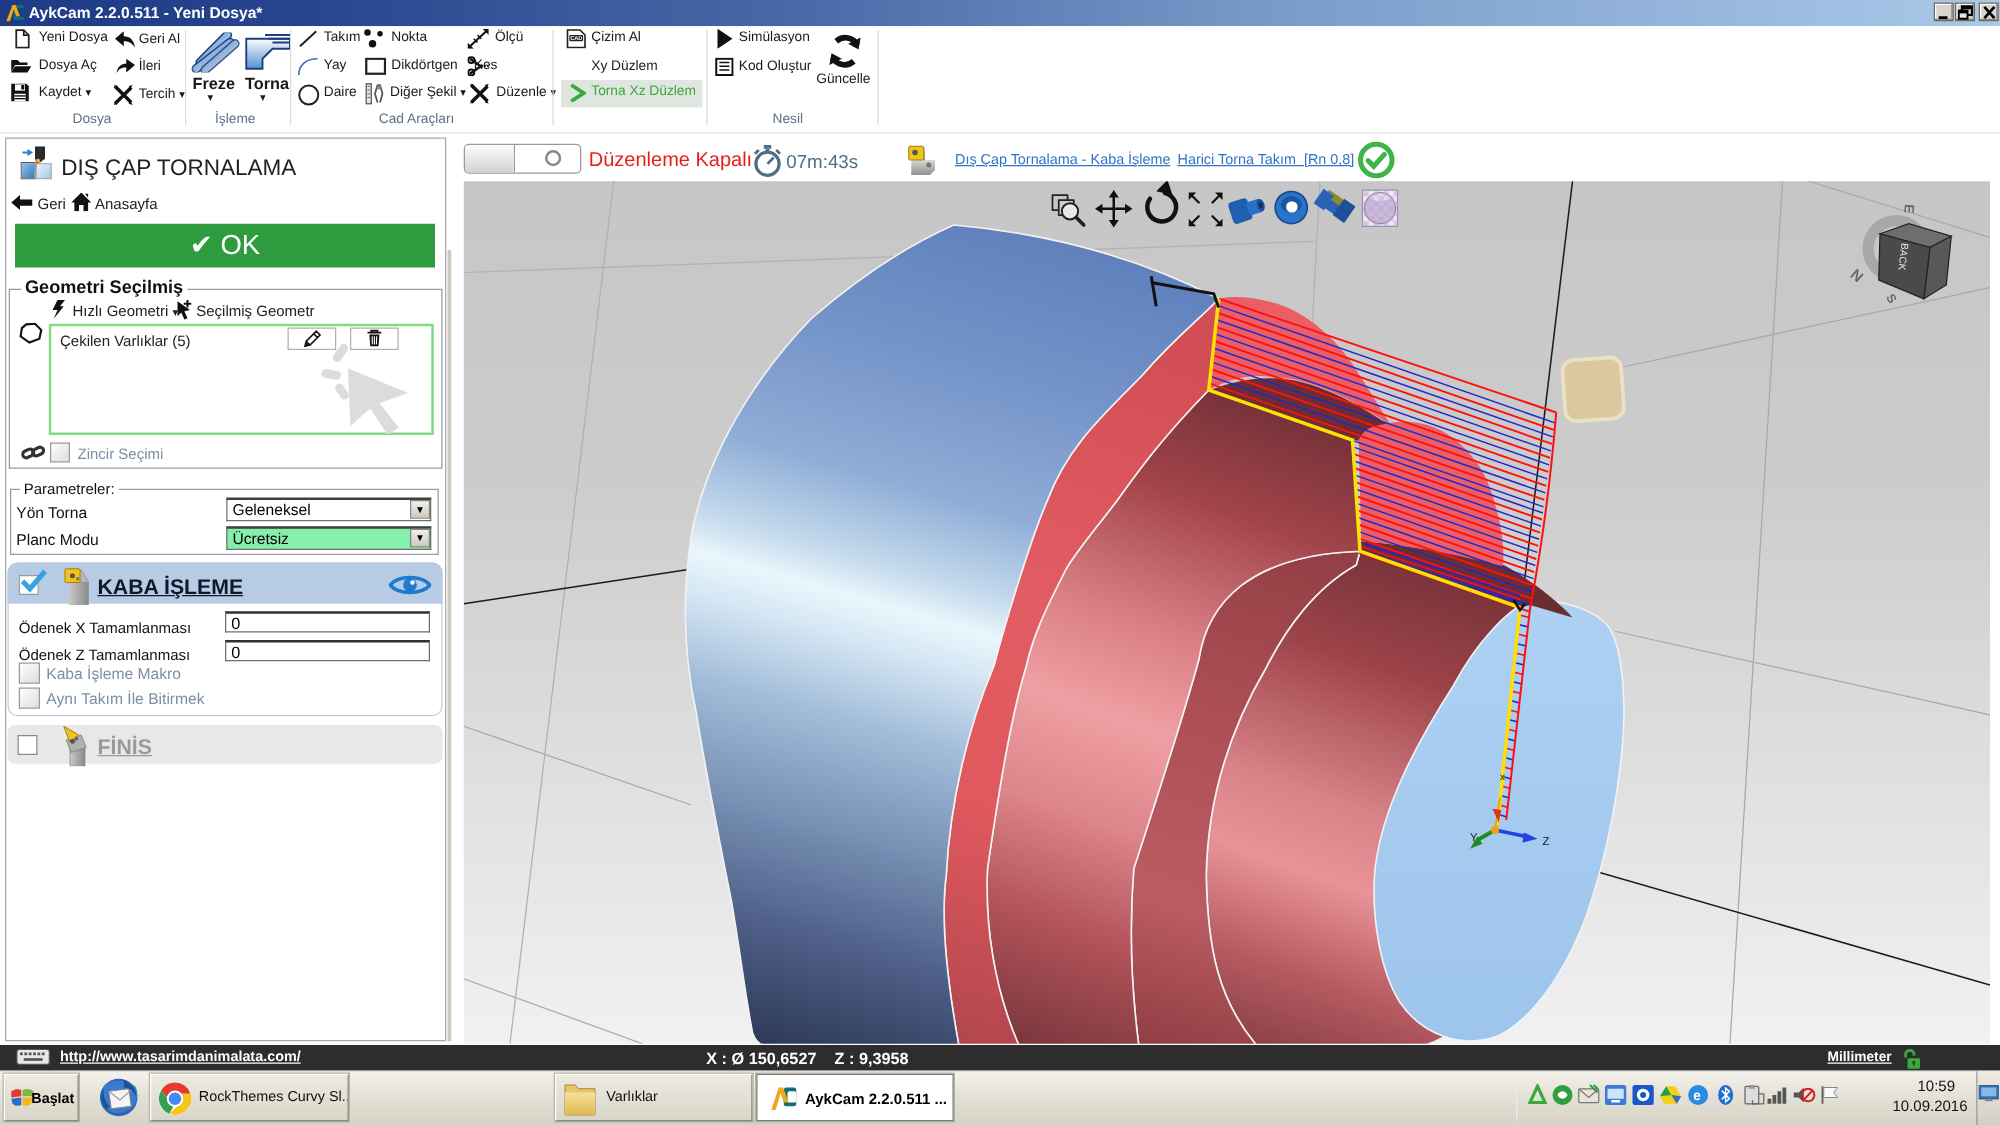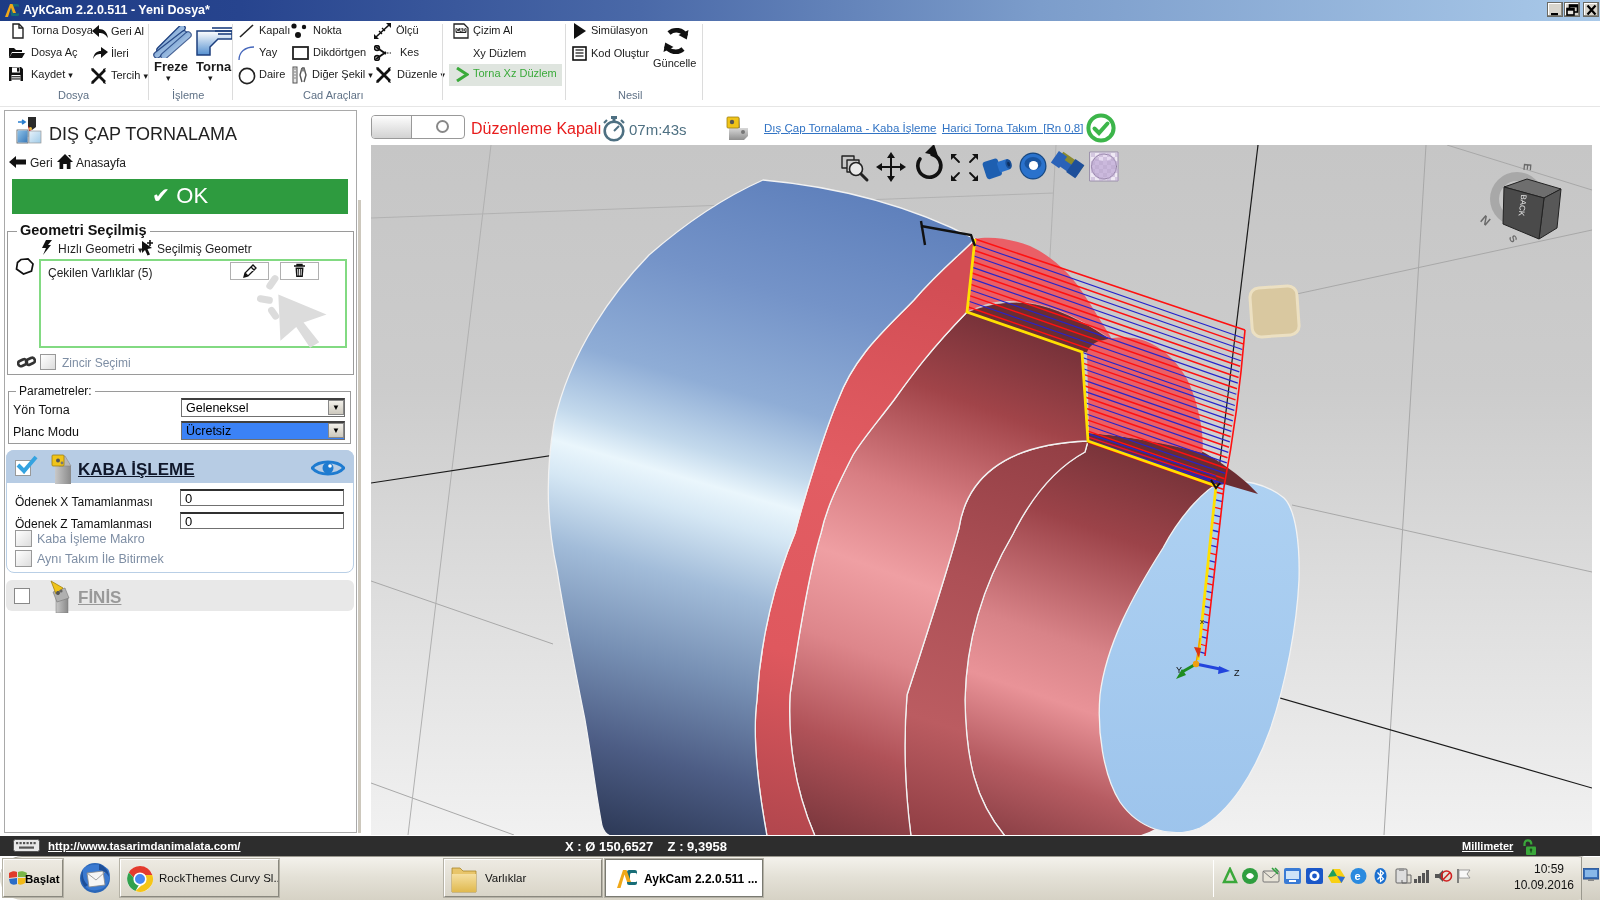--- a/index.html
+++ b/index.html
@@ -15,21 +15,21 @@
 .rtxt { position:absolute; font-size:11px; color:#1a1a1a; white-space:nowrap; }
 .rlabel { position:absolute; font-size:11px; color:#5f7186; }
 .rsep { position:absolute; top:3px; width:1px; height:76px; background:#dcdcdc; }
 #leftpanel { position:absolute; left:0; top:110px; width:368px; height:725px; background:#fff; }
 #panelborder { position:absolute; left:4px; top:0px; width:353px; height:723px; border:1px solid #a9a9a9; border-left:1px solid #a9a9a9; }
 #topstrip { position:absolute; left:368px; top:110px; width:1232px; height:35px; background:#fff; }
 #viewport { position:absolute; left:371px; top:145px; width:1221px; height:690px;
   background:linear-gradient(180deg,#c6c6c6 0%,#cccccc 35%,#e0e0e0 70%,#f1f1f1 100%); }
 #statusbar { position:absolute; left:0; top:836px; width:1600px; height:20px; background:#2d2d2d; color:#fff; }
 #taskbar { position:absolute; left:0; top:856px; width:1600px; height:44px;
-  background:linear-gradient(180deg,#f4f2ec 0%,#e4e1d7 45%,#d6d2c5 100%); border-top:1px solid #9a988e;border-radius:22px; }
+  background:linear-gradient(180deg,#f4f2ec 0%,#e4e1d7 45%,#d6d2c5 100%); border-top:1px solid #9a988e; }
 .tbtn { position:absolute; top:2px; height:38px; white-space:nowrap; overflow:hidden; background:linear-gradient(180deg,#edeae2,#d9d5c8);
   border:1px solid #fff; border-right-color:#8a887e; border-bottom-color:#8a887e; box-shadow:0 0 0 1px #b5b2a6; }
 </style>
 </head>
 <body>
 <div id="titlebar">
   <svg class="abs" style="left:3px;top:2px" width="17" height="17" viewBox="0 0 17 17">
     <rect x="8" y="2" width="8" height="12" rx="1.5" fill="#176d77"></rect>
     <rect x="10.5" y="4.5" width="5.5" height="7" rx="1" fill="#1d3c85"></rect>
     <path d="M2 15 L7 2 L9.5 2 L13 11 L10 11 L8 5.5 L5 15 Z" fill="#f0a818"></path>
@@ -53,21 +53,21 @@
         <path d="M2.5 1.5 L10.5 10.5 M10.5 1.5 L2.5 10.5" stroke="#000" stroke-width="2.2"></path>
       </svg>
     </div>
 </div>
 <div id="ribbon">
 
   <svg class="abs" style="left:10px;top:2px" width="16" height="16" viewBox="0 0 16 16">
       <path d="M3 1 L9 1 L13 5 L13 15 L3 15 Z" fill="#fff" stroke="#222" stroke-width="1.4"></path>
       <path d="M9 1 L9 5 L13 5" fill="none" stroke="#222" stroke-width="1.4"></path>
     </svg>
-  <div class="rtxt" style="left:31px;top:3px">Torna Dosya</div>
+  <div class="rtxt" style="left:31px;top:3px">Yeni Dosya</div>
   <svg class="abs" style="left:8px;top:24px" width="18" height="15" viewBox="0 0 18 15">
       <path d="M1 13 L1 3 L6 3 L8 5 L14 5 L14 7 L4 7 Z" fill="#111"></path>
       <path d="M4 8 L17 8 L14 13 L1 13 Z" fill="#111"></path>
     </svg>
   <div class="rtxt" style="left:31px;top:25px">Dosya Aç</div>
   <svg class="abs" style="left:8px;top:45px" width="16" height="16" viewBox="0 0 16 16">
       <path d="M1 1 L13 1 L15 3 L15 15 L1 15 Z" fill="#111"></path>
       <rect x="4" y="1.5" width="8" height="5" fill="#fff"></rect>
       <rect x="9" y="2" width="2.4" height="3.6" fill="#111"></rect>
       <rect x="3.5" y="9" width="9" height="6" fill="#fff"></rect>
@@ -122,21 +122,21 @@
       </g>
   </svg>
   <div class="rtxt" style="left:196px;top:38px;font-weight:bold;font-size:13px">Torna</div>
   <div class="rtxt" style="left:208px;top:52px;font-size:9px">▾</div>
   <div class="rlabel" style="left:172px;top:68px">İşleme</div>
   <div class="rsep" style="left:232px"></div>
 
   <svg class="abs" style="left:239px;top:3px" width="15" height="14" viewBox="0 0 15 14">
       <line x1="1" y1="13" x2="14" y2="1" stroke="#222" stroke-width="1.6"></line>
     </svg>
-  <div class="rtxt" style="left:259px;top:3px">Kapalı</div>
+  <div class="rtxt" style="left:259px;top:3px">Takım</div>
   <svg class="abs" style="left:238px;top:25px" width="17" height="15" viewBox="0 0 17 15">
       <path d="M1 14 C1 6 7 1 16 1" fill="none" stroke="#4466bb" stroke-width="1.3"></path>
     </svg>
   <div class="rtxt" style="left:259px;top:25px">Yay</div>
   <svg class="abs" style="left:238px;top:46px" width="18" height="18" viewBox="0 0 18 18">
       <circle cx="9" cy="9" r="7.6" fill="none" stroke="#222" stroke-width="1.6"></circle>
     </svg>
   <div class="rtxt" style="left:259px;top:47px">Daire</div>
   <svg class="abs" style="left:291px;top:2px" width="18" height="16" viewBox="0 0 18 16">
       <circle cx="3" cy="3" r="2.6" fill="#111"></circle>
@@ -165,21 +165,21 @@
       <line x1="5" y1="8" x2="8" y2="11" stroke="#111" stroke-width="1.2"></line>
       <line x1="8" y1="5" x2="11" y2="8" stroke="#111" stroke-width="1.2"></line>
     </svg>
   <div class="rtxt" style="left:396px;top:3px">Ölçü</div>
   <svg class="abs" style="left:374px;top:24px" width="18" height="16" viewBox="0 0 18 16">
       <path d="M2 2 L12 9 M2 14 L12 7" stroke="#111" stroke-width="2" fill="none"></path>
       <circle cx="3" cy="3" r="2.4" fill="none" stroke="#111" stroke-width="1.6"></circle>
       <circle cx="3" cy="13" r="2.4" fill="none" stroke="#111" stroke-width="1.6"></circle>
       <line x1="13" y1="8" x2="17" y2="8" stroke="#111" stroke-width="1.2" stroke-dasharray="1.5 1.2"></line>
     </svg>
-  <div class="rtxt" style="left:400px;top:25px">Kes</div>
+  <div class="rtxt" style="left:379px;top:25px">Kes</div>
   <svg class="abs" style="left:375px;top:46px" width="17" height="16" viewBox="0 0 17 16">
       <path d="M2 1 L15 14 M15 2 L2 15" stroke="#111" stroke-width="2.8" fill="none"></path>
       <path d="M1 0 L4 1 L3 4 Z M16 0 L13 1 L14 4 Z M1 16 L4 15 L3 12 Z M16 16 L13 15 L14 12 Z" fill="#111"></path>
     </svg>
   <div class="rtxt" style="left:397px;top:47px">Düzenle <span style="font-size:9px">▾</span></div>
   <div class="rlabel" style="left:303px;top:68px">Cad Araçları</div>
   <div class="rsep" style="left:442px"></div>
 
   <svg class="abs" style="left:452px;top:2px" width="18" height="16" viewBox="0 0 18 16">
       <path d="M2 1 L12 1 L16 5 L16 15 L2 15 Z" fill="#fff" stroke="#222" stroke-width="1.3"></path>
@@ -307,21 +307,21 @@
   <div class="abs" style="left:62px;top:246px;font-size:12px;color:#7e8ea4">Zincir Seçimi</div>
 
   <div class="abs" style="left:8px;top:281px;width:343px;height:53px;border:1px solid #9a9a9a"></div>
   <div class="abs" style="left:16px;top:274px;font-size:12px;color:#111;background:#fff;padding:0 3px">Parametreler:</div>
   <div class="abs" style="left:13px;top:293px;font-size:12.5px;color:#111">Yön Torna</div>
   <div class="abs" style="left:181px;top:288px;width:164px;height:19px;border:1px solid #707070;border-top:2px solid #404040;background:#fff">
     <span style="position:absolute;left:4px;top:1px;font-size:12.5px">Geleneksel</span>
     <div style="position:absolute;right:0px;top:0px;width:16px;height:15px;background:linear-gradient(180deg,#f2f0ea,#cdc9be);border:1px solid #888;font-size:8px;text-align:center;line-height:14px">▼</div>
   </div>
   <div class="abs" style="left:13px;top:315px;font-size:12.5px;color:#111">Planc Modu</div>
-  <div class="abs" style="left:181px;top:311px;width:164px;height:19px;border:1px solid #707070;border-top:2px solid #404040;background:#3b82f6">
+  <div class="abs" style="left:181px;top:311px;width:164px;height:19px;border:1px solid #707070;border-top:2px solid #404040;background:#86efac">
     <span style="position:absolute;left:4px;top:1px;font-size:12.5px">Ücretsiz</span>
     <div style="position:absolute;right:0px;top:0px;width:16px;height:15px;background:linear-gradient(180deg,#f2f0ea,#cdc9be);border:1px solid #888;font-size:8px;text-align:center;line-height:14px">▼</div>
   </div>
 
   <div class="abs" style="left:6px;top:340px;width:348px;height:123px;border:1.5px solid #b9cfe6;border-radius:8px;background:#fff"></div>
   <div class="abs" style="left:6px;top:340px;width:348px;height:33px;border-radius:8px 8px 0 0;background:#b7cce4"></div>
   <div class="abs" style="left:15px;top:350px;width:16px;height:16px;border:1px solid #999;background:#fff"></div>
   <svg class="abs" style="left:16px;top:344px" width="22" height="22" viewBox="0 0 22 22">
       <path d="M2 10 L8 16 L20 2 L8 20 L2 10" fill="#35a3e0"></path>
       <path d="M2 11 L8 17 L20 3" fill="none" stroke="#35a3e0" stroke-width="4"></path>

